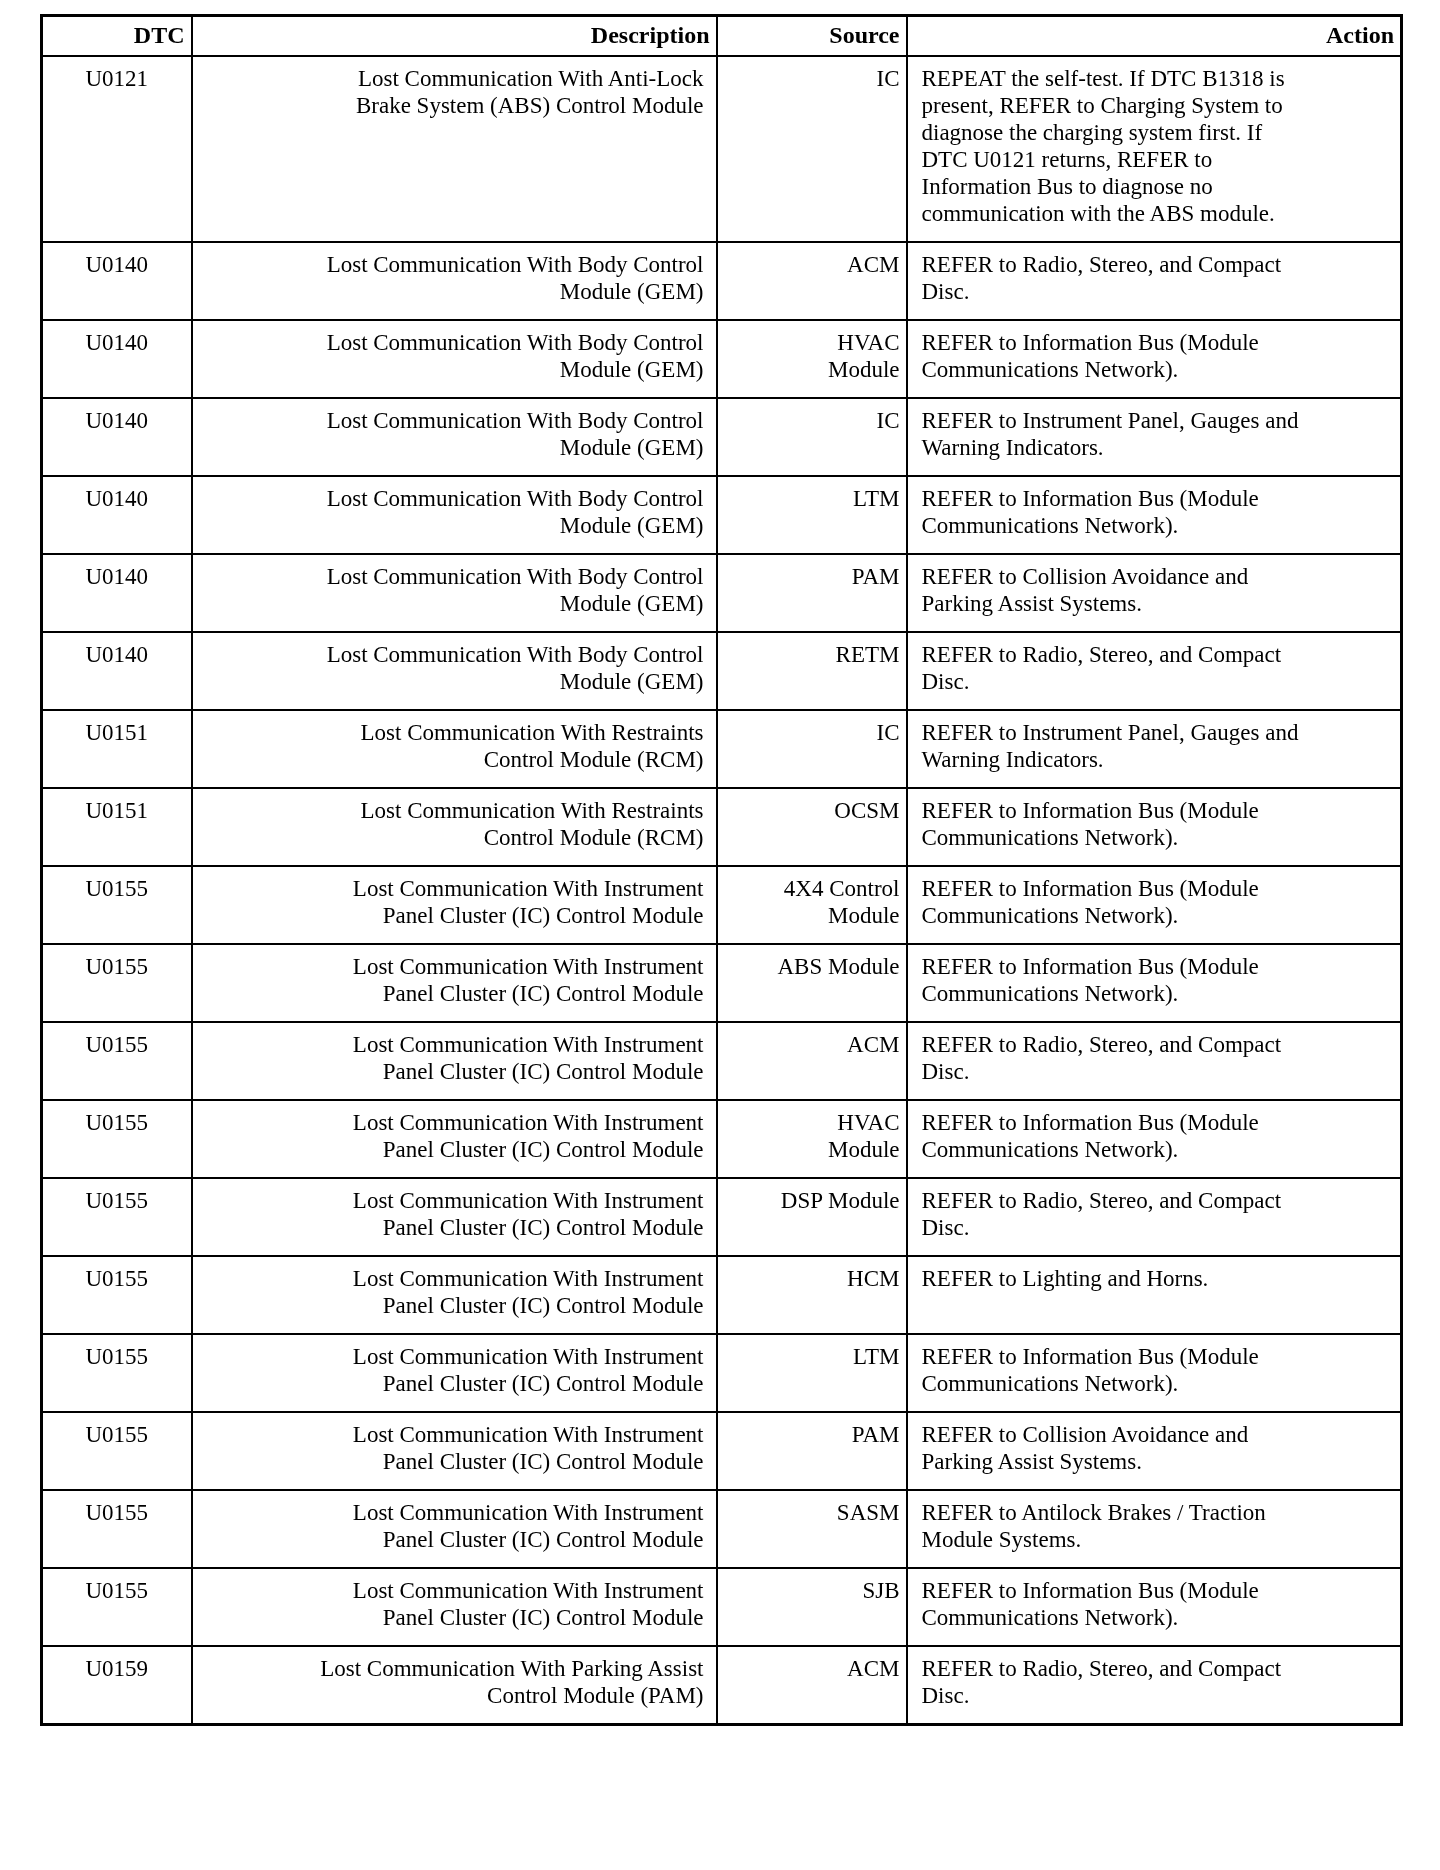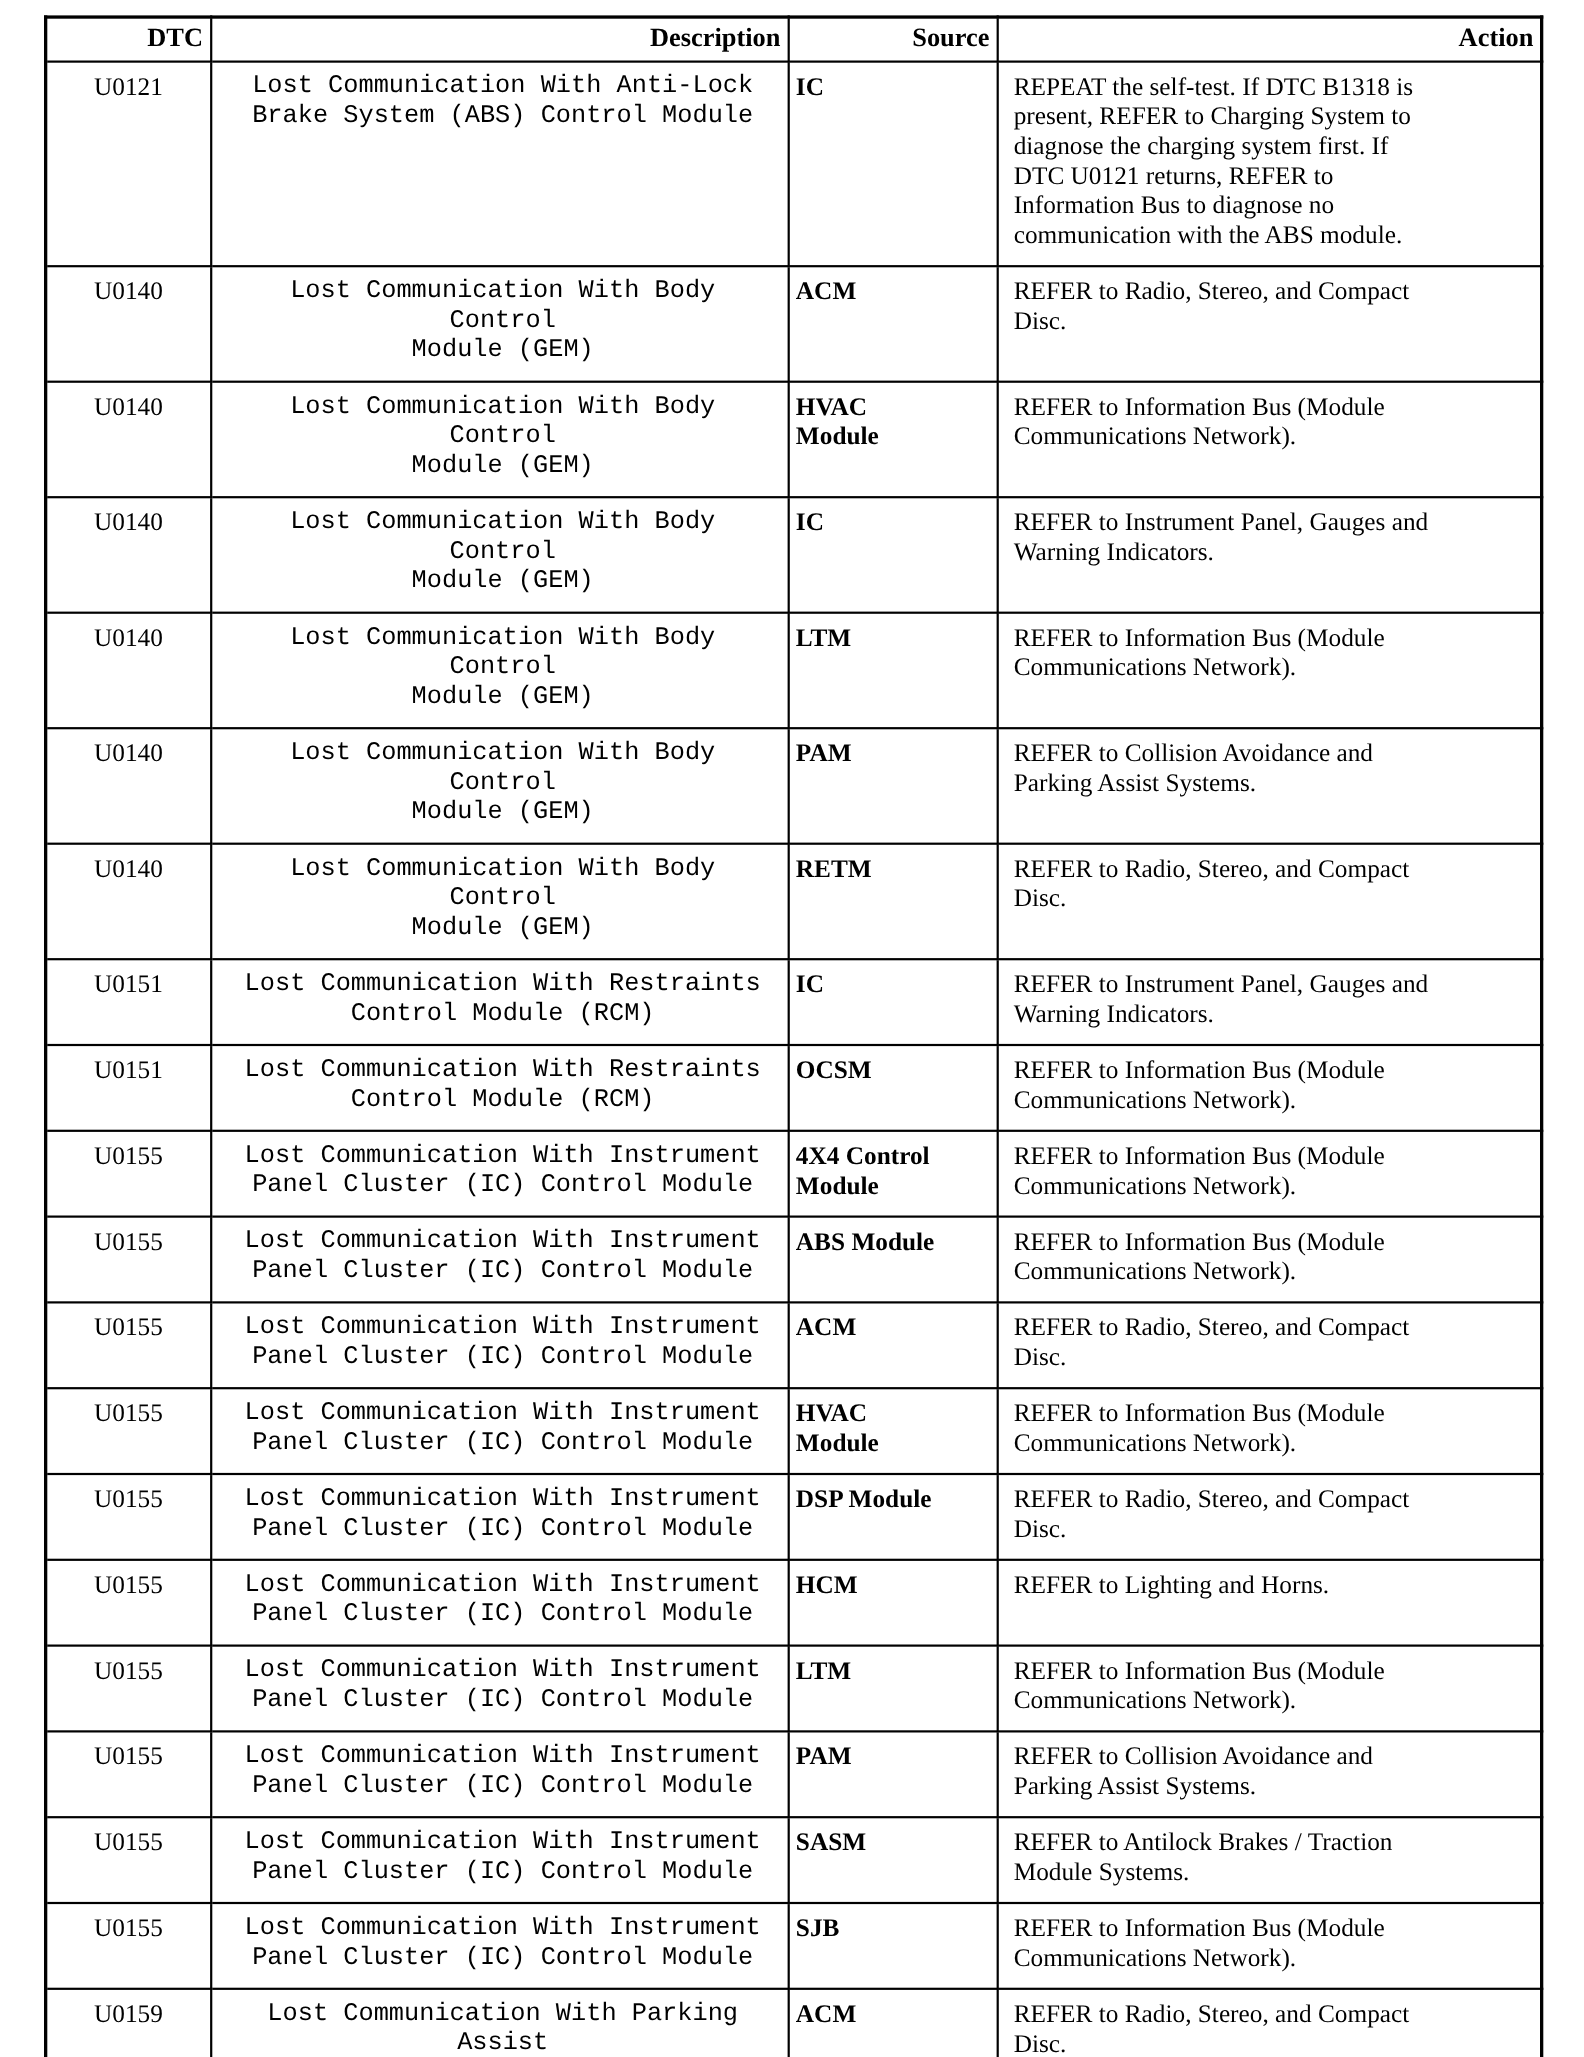--- a/index.html
+++ b/index.html
@@ -40,28 +40,26 @@
     padding: 5px 6px 6px 6px;
     font-size: 24px;
     white-space: normal;
   }
   td.col-dtc {
     text-align: center;
     padding: 8px 6px 14px 6px;
     margin-top: 20px;
   }
   td.col-description {
-    text-align: center;
+    text-align: right;
     padding: 8px 12px 14px 18px;
-    font-family: Liberation Mono, monospace;
   }
   td.col-source {
-    text-align: left;
+    text-align: right;
     padding: 8px 6px 14px 6px;
-    font-weight: bold;
   }
   td.col-action {
     text-align: left;
     padding: 8px 12px 14px 14px;
     margin-top: 28px;
   }
   col.c-dtc { width: 150px; }
   col.c-description { width: 525px; }
   col.c-source { width: 190px; }
   col.c-action { width: 495px; }

